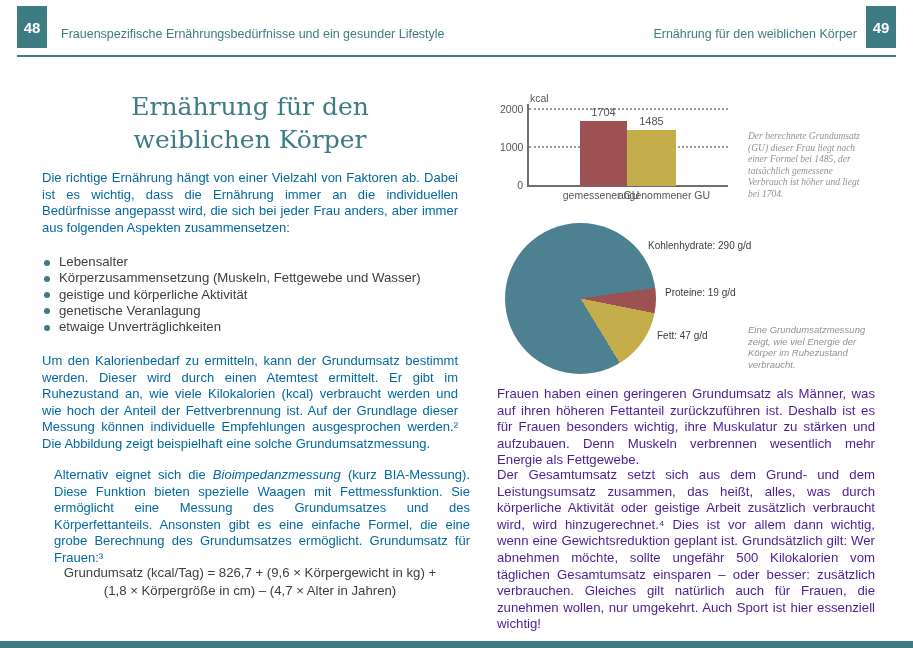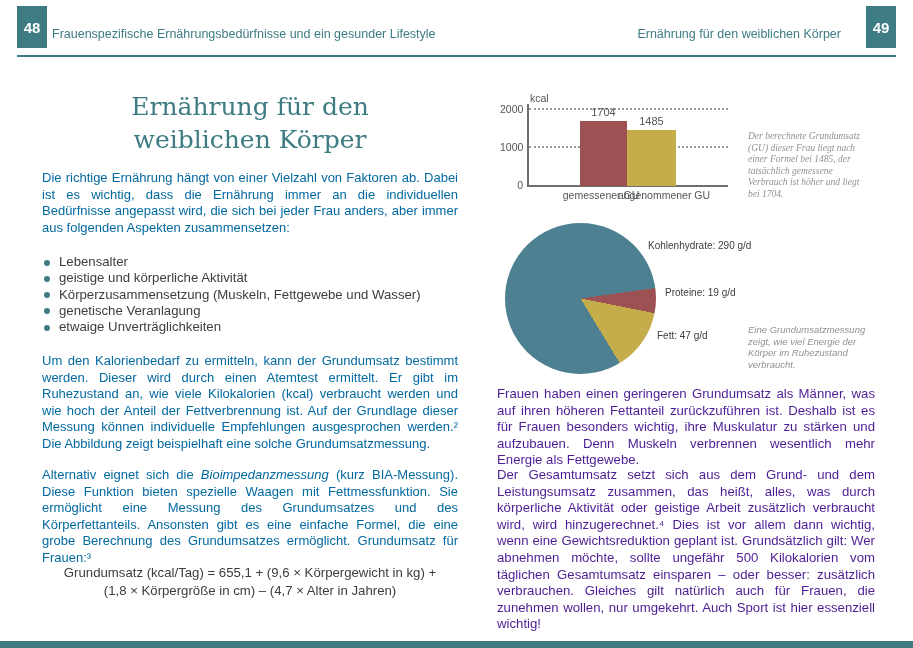--- a/index.html
+++ b/index.html
@@ -5,36 +5,36 @@
   :root { --accent:#3e7c83; }
   * { margin:0; padding:0; box-sizing:border-box; }
   body { background:#e8e8e8; font-family:"Liberation Sans", sans-serif; }
   #page { position:relative; width:913px; height:648px; background:#ffffff; overflow:hidden; margin:0 auto; }
 
   
   .pagenum-box { position:absolute; top:6px; width:30px; height:42px; background:var(--accent);
     color:#fff; font-size:15px; font-weight:bold; display:flex; align-items:center; justify-content:center; }
   #box-left { left:17px; } #box-right { right:17px; }
   .header-title { position:absolute; top:27px; font-size:12.5px; color:var(--accent); white-space:nowrap; }
-  #header-title-left { left:52px; }
-  #header-title-right { right:72px; text-align:right; }
+  #header-title-left { left:61px; }
+  #header-title-right { right:56px; text-align:right; }
   .header-rule { position:absolute; top:55px; left:17px; right:17px; height:2px; background:var(--accent); }
   .footer-bar { position:absolute; bottom:0; left:0; right:0; height:7px; background:var(--accent); }
 
   
   .page-title { position:absolute; left:42px; top:90px; width:416px; text-align:center;
     font-family:"DejaVu Serif", serif; font-size:25px; line-height:33px; color:var(--accent); font-weight:normal; }
   .body-text { position:absolute; left:42px; width:416px; font-size:13px; line-height:16.6px;
     color:#0369a1; text-align:justify; }
   #para1 { top:170px; }
   ul.bullets { position:absolute; left:42px; top:254px; width:416px; list-style:none; }
   ul.bullets li { position:relative; padding-left:17px; font-size:13.2px; line-height:16.3px; color:#3d3d3d; }
   ul.bullets .dot { position:absolute; left:2px; top:5.5px; width:6px; height:6px; border-radius:50%; background:var(--accent); }
   #para2 { top:353px; }
-  #para3 { top:467px; }
+  #para3 { top:467px;margin-left:12px; }
   #para3 .it { font-style:italic; }
   .formula { position:absolute; left:42px; top:564px; width:416px; text-align:center;
     font-size:13.2px; line-height:17.5px; color:#3d3d3d; }
 
   
   .rp-text { position:absolute; left:497px; width:378px; font-size:13.2px; line-height:16.6px;
     color:#4c1d95; text-align:justify; }
   #rpara1 { top:386px; }
   #rpara2 { top:467px; }
 
@@ -79,32 +79,32 @@
   <div>
     <h1 class="page-title">
       <span>Ernährung für den</span><br>
       <span>weiblichen Körper</span>
     </h1>
 
     <p class="body-text" id="para1">Die richtige Ernährung hängt von einer Vielzahl von Faktoren ab. Dabei ist es wichtig, dass die Ernährung immer an die individuellen Bedürfnisse angepasst wird, die sich bei jeder Frau anders, aber immer aus folgenden Aspekten zusammensetzen:</p>
 
     <ul class="bullets">
       <li><span class="dot"></span><span>Lebensalter</span></li>
+      <li><span class="dot"></span><span>Körperzusammensetzung (Muskeln, Fettgewebe und Wasser)</span></li>
       <li><span class="dot"></span><span>geistige und körperliche Aktivität</span></li>
-      <li><span class="dot"></span><span>Körperzusammensetzung (Muskeln, Fettgewebe und Wasser)</span></li>
       <li><span class="dot"></span><span>genetische Veranlagung</span></li>
       <li><span class="dot"></span><span>etwaige Unverträglichkeiten</span></li>
     </ul>
 
     <p class="body-text" id="para2">Um den Kalorienbedarf zu ermitteln, kann der Grundumsatz bestimmt werden. Dieser wird durch einen Atemtest ermittelt. Er gibt im Ruhezustand an, wie viele Kilokalorien (kcal) verbraucht werden und wie hoch der Anteil der Fettverbrennung ist. Auf der Grundlage dieser Messung können individuelle Empfehlungen ausgesprochen werden.² Die Abbildung zeigt beispielhaft eine solche Grundumsatzmessung.</p>
 
     <p class="body-text" id="para3"><span>Alternativ eignet sich die </span><span class="it">Bioimpedanzmessung</span><span> (kurz BIA-Messung). Diese Funktion bieten spezielle Waagen mit Fettmessfunktion. Sie ermöglicht eine Messung des Grundumsatzes und des Körperfettanteils. Ansonsten gibt es eine einfache Formel, die eine grobe Berechnung des Grundumsatzes ermöglicht. Grundumsatz für Frauen:³</span></p>
 
     <div class="formula">
-      <div>Grundumsatz (kcal/Tag) = 655,1 + (9,6 × Körpergewicht in kg) +</div>
+      <div>Grundumsatz (kcal/Tag) = 826,7 + (9,6 × Körpergewicht in kg) +</div>
       <div>(1,8 × Körpergröße in cm) – (4,7 × Alter in Jahren)</div>
     </div>
   </div>
 
   <div>
 
     <div id="bar-chart">
       <span class="ylabel">kcal</span>
       <span class="ytick" id="tick-2000">2000</span>
       <span class="ytick" id="tick-1000">1000</span>

